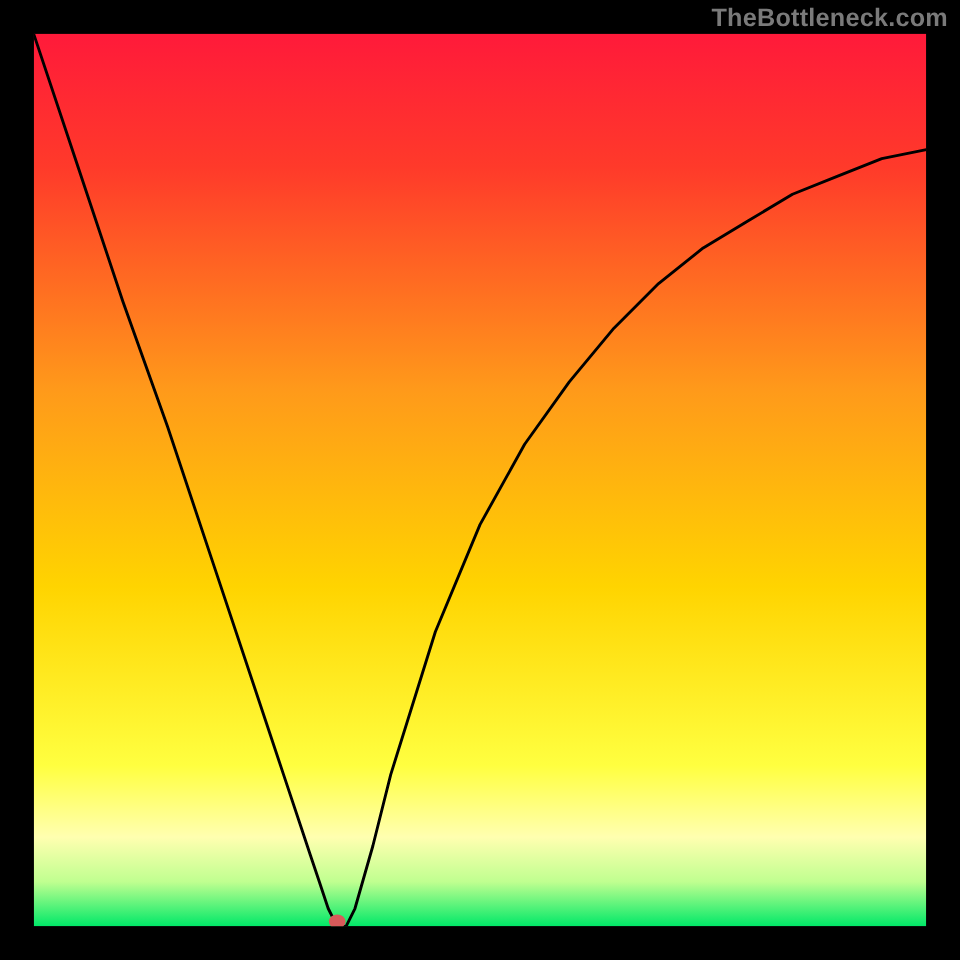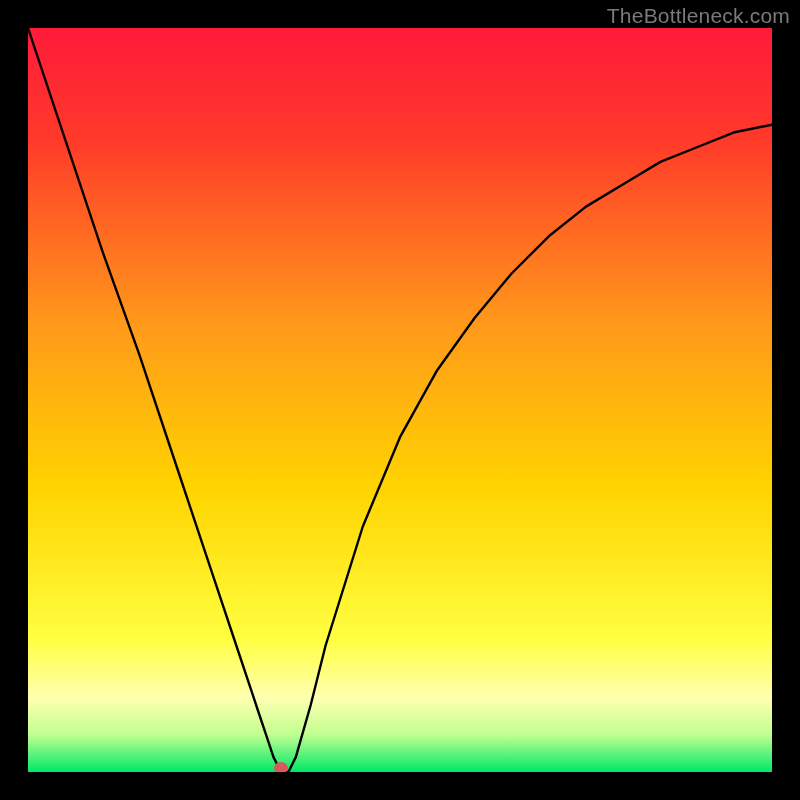--- a/index.html
+++ b/index.html
@@ -28,21 +28,21 @@
     display: block;
     width: 100%;
     height: 100%;
   }
   .watermark {
     position: absolute;
     top: 4px;
     right: 10px;
     color: #7a7a7a;
     font-size: 21px;
-    font-weight: 400;
+    font-weight: 700;
     letter-spacing: 0.2px;
     text-align: right;
   }
 </style>
 </head>
 <body>
 
 <div class="frame">
   <div class="watermark">TheBottleneck.com</div>
   <div class="plot">

